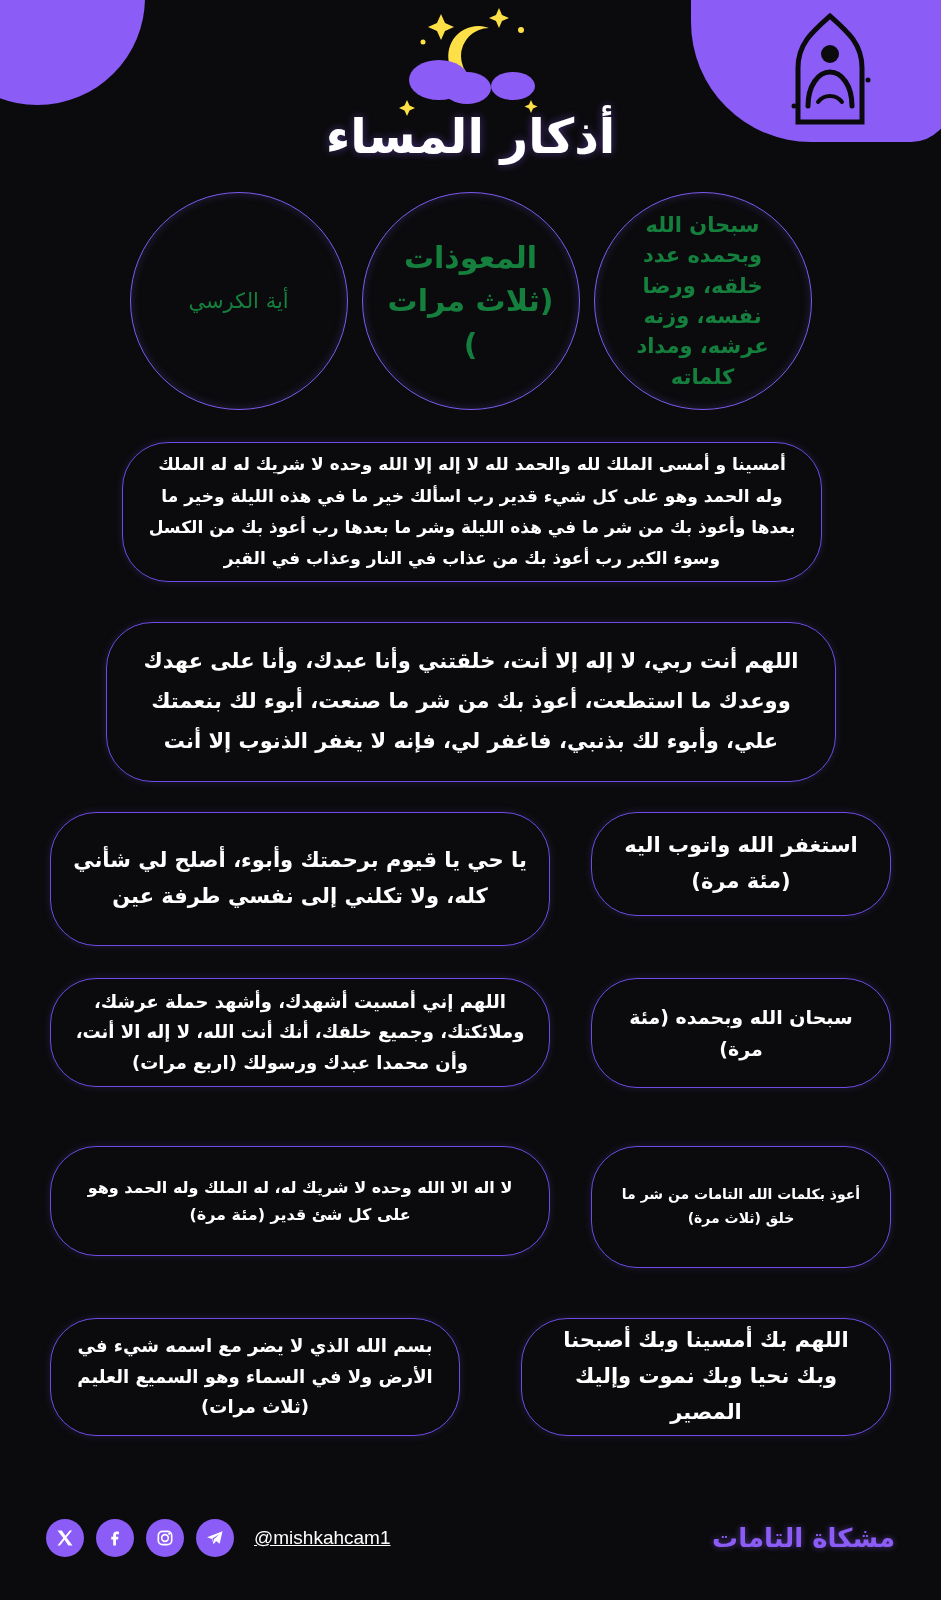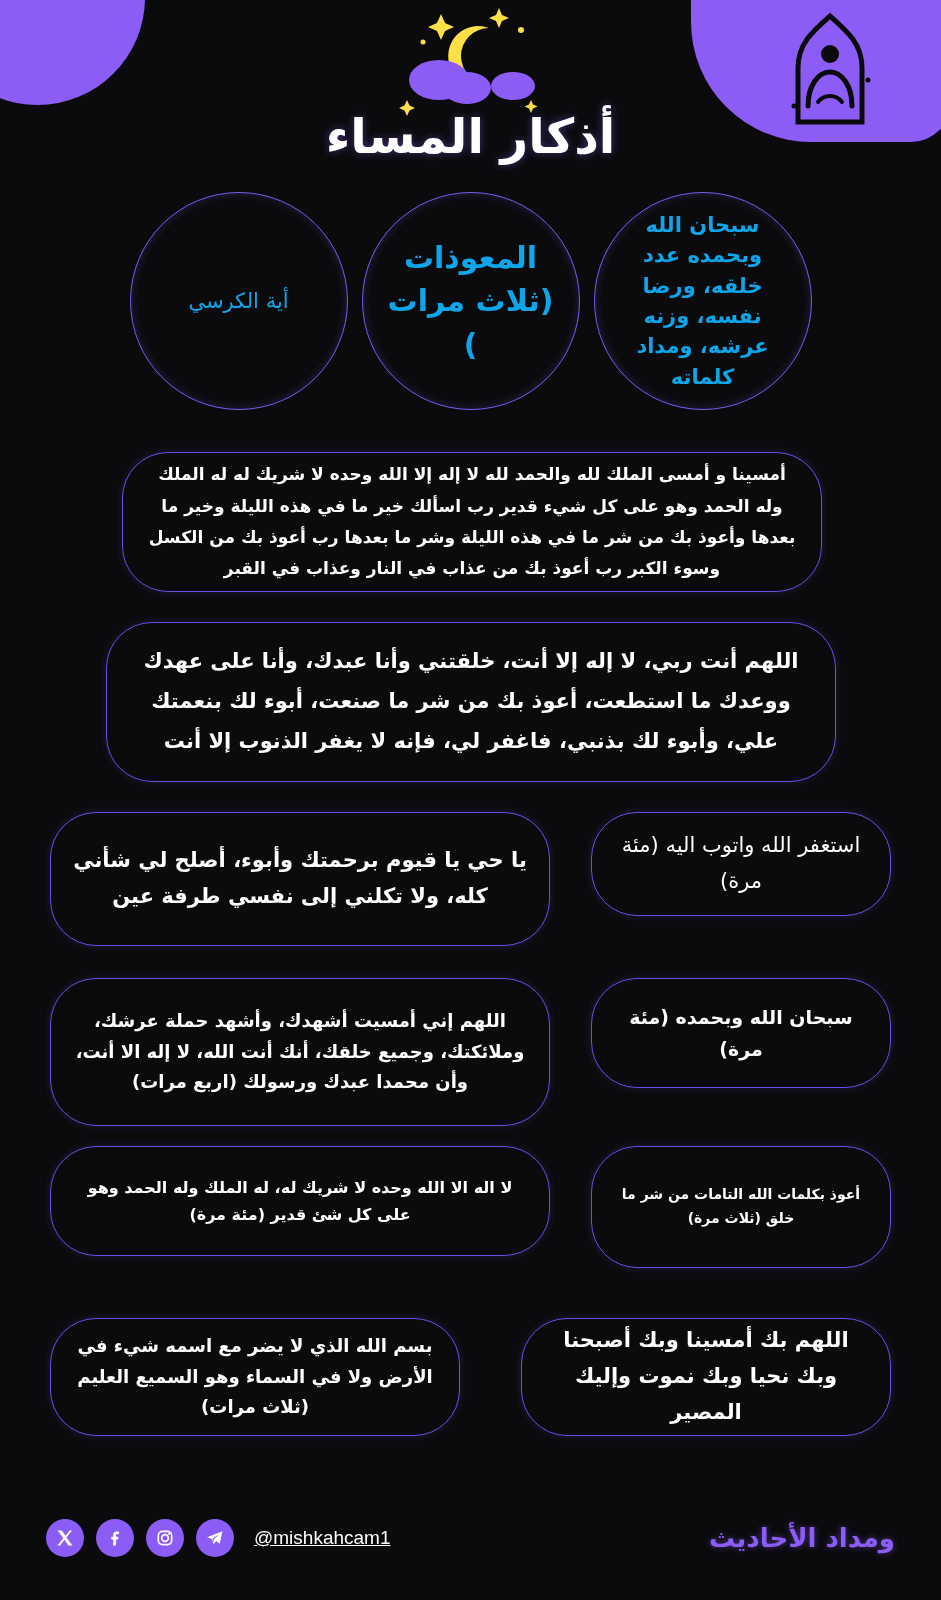--- a/index.html
+++ b/index.html
@@ -70,21 +70,21 @@
     gap: 14px;
   }
   .circle {
     width: 218px; height: 218px;
     border-radius: 50%;
     border: 1.5px solid #7c5cf0;
     display: flex;
     align-items: center;
     justify-content: center;
     text-align: center;
-    color: #0ea5e9;
+    color: #15803d;
     padding: 22px;
     line-height: 1.45;
     box-shadow: 0 0 10px rgba(124,92,240,.25) inset;
   }
   .circle.c1 { font-size: 21px; font-weight: bold; }
   .circle.c2 { font-size: 30px; font-weight: bold; }
   .circle.c3 { font-size: 21px; font-weight: normal; }
 
   
   .pill {
@@ -96,46 +96,46 @@
     align-items: center;
     justify-content: center;
     padding: 14px 22px;
     line-height: 1.7;
     box-shadow: 0 0 8px rgba(124,92,240,.18);
   }
 
   .wide1 {
     position: absolute;
     left: 122px; width: 700px;
-    top: 452px; height: 140px;
+    top: 442px; height: 140px;
     font-size: 17px;
     font-weight: bold;
     line-height: 1.85;
   }
   .wide2 {
     position: absolute;
     left: 106px; width: 730px;
     top: 622px; height: 160px;
     font-size: 21px;
     font-weight: bold;
     line-height: 1.9;
   }
 
   
   .row { position: absolute; left: 0; right: 0; display: flex; justify-content: center; gap: 30px; }
   .left-pill  { width: 300px; }
   .right-pill { width: 500px; }
 
   .r1 { top: 812px; }
-  .r1 .left-pill  { height: 104px; font-size: 21px; font-weight: normal; }
+  .r1 .left-pill  { height: 104px; font-size: 21px; font-weight: bold; }
   .r1 .right-pill { height: 134px; font-size: 21px; font-weight: bold; }
 
   .r2 { top: 978px; }
   .r2 .left-pill  { height: 110px; font-size: 19px; font-weight: bold; }
-  .r2 .right-pill { height: 148px; font-size: 18px; font-weight: bold; }
+  .r2 .right-pill { height: 109px; font-size: 18px; font-weight: bold; }
 
   .r3 { top: 1146px; }
   .r3 .left-pill  { height: 122px; font-size: 14px; font-weight: bold; }
   .r3 .right-pill { height: 110px; font-size: 16px; font-weight: bold; }
 
   .r4 { top: 1318px; }
   .r4 .left-pill  { width: 370px; height: 118px; font-size: 21px; font-weight: bold; }
   .r4 .right-pill { width: 410px; height: 118px; font-size: 18px; font-weight: bold; }
 
   
@@ -256,16 +256,16 @@
           <circle cx="17" cy="7" r="1.3" fill="#fff"></circle>
         </svg>
       </div>
       <div class="sicon">
         <svg width="20" height="20" viewBox="0 0 24 24">
           <path d="M21 4 L2.5 11.2 L8.4 13.1 L10.3 19.5 L13.3 15.7 L17.6 19 L21 4 Z M8.9 12.6 L17.6 7.2 L10.6 13.6 L10.4 17 L8.9 12.6 Z" fill="#fff"></path>
         </svg>
       </div>
       <span class="handle">@mishkahcam1</span>
     </div>
-    <div class="brand">ومداد الأحاديث</div>
+    <div class="brand">مشكاة التامات</div>
   </div>
 
 </div>
 
 </body></html>

